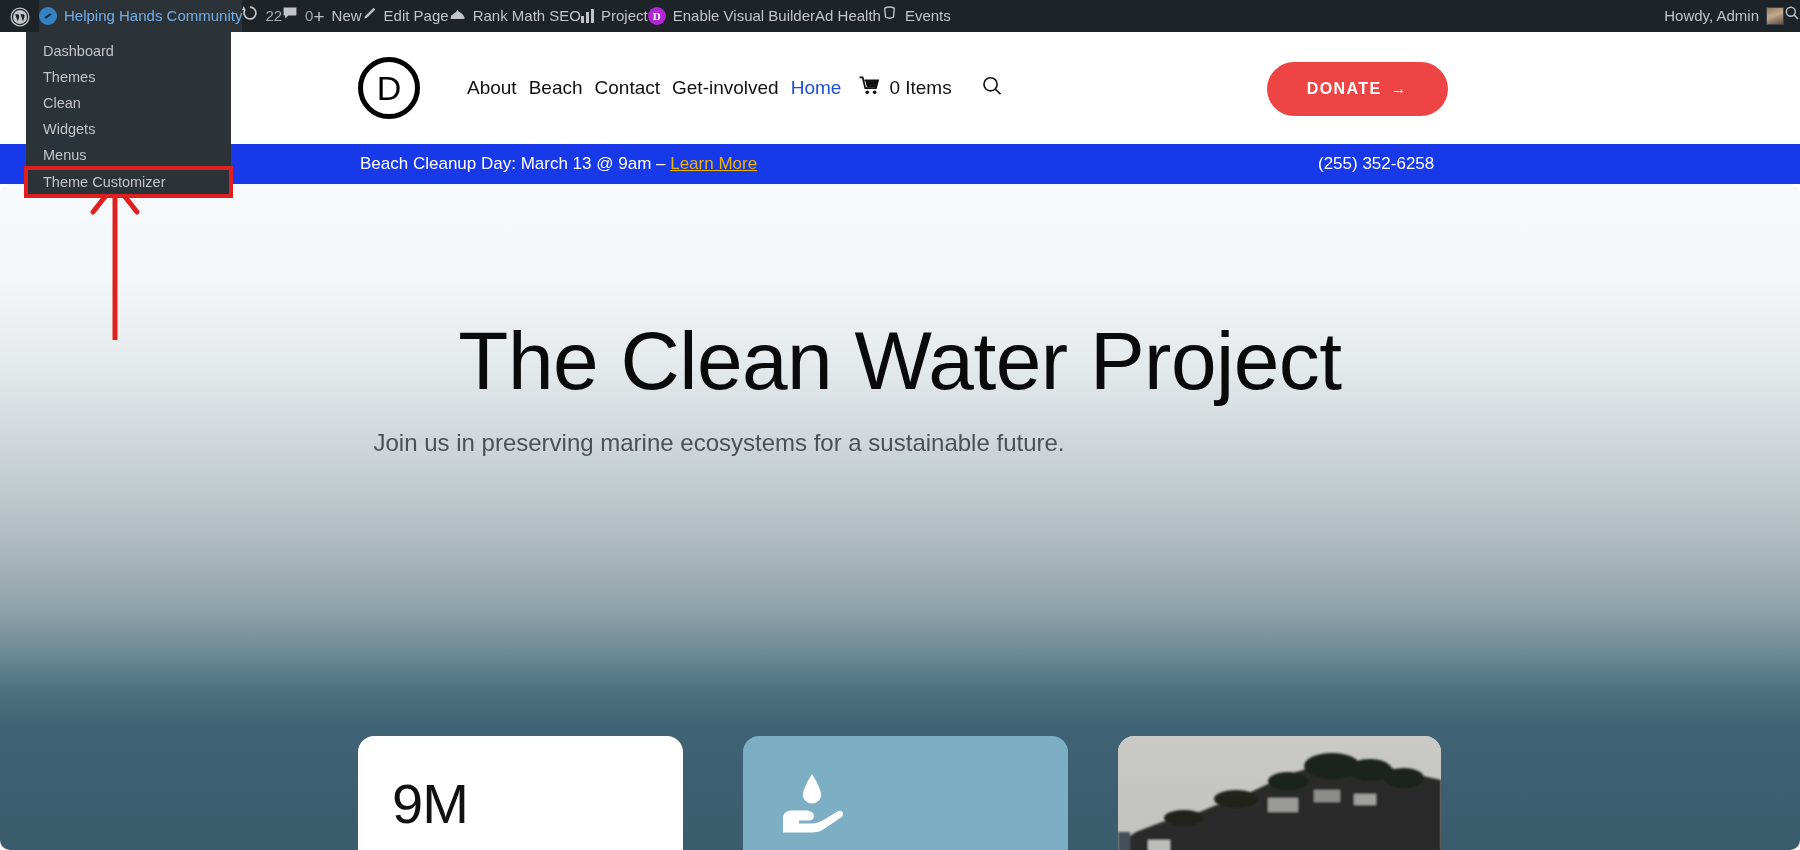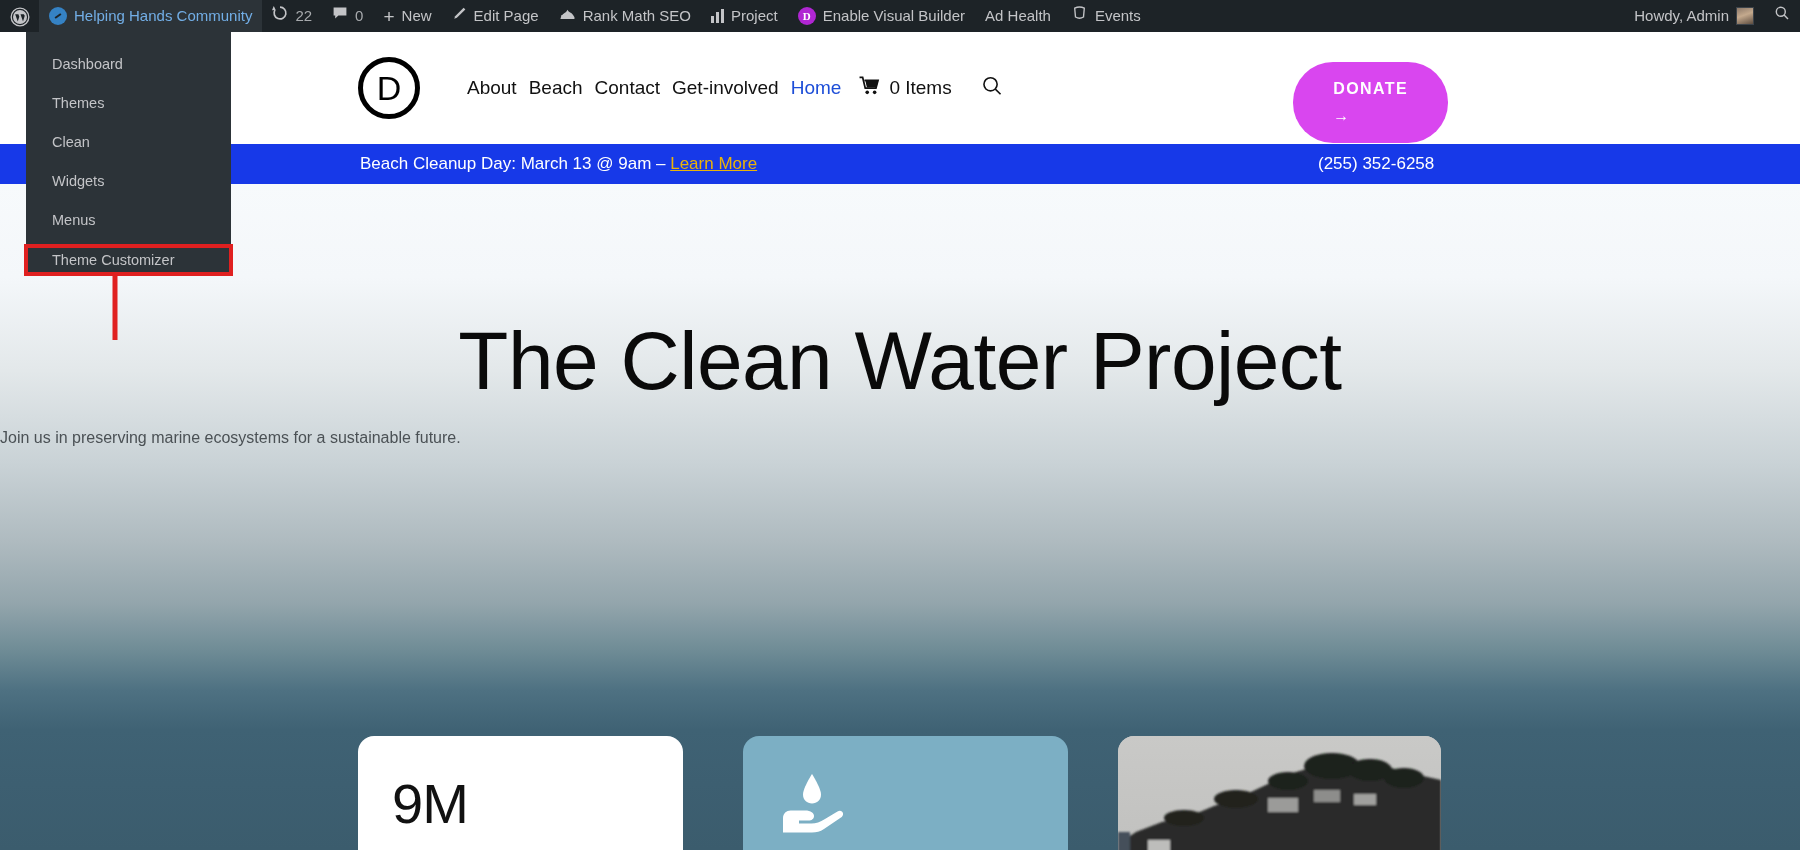--- a/index.html
+++ b/index.html
@@ -16,21 +16,21 @@
     position: absolute; top: 0; left: 0;
     width: 1800px; height: 32px;
     background: #1d2327;
     display: flex; align-items: center;
     z-index: 80;
     font-size: 15px;
     color: #c3c4c7;
   }
   .ab-item {
     display: flex; align-items: center; gap: 7px;
-    height: 32px; padding: 0 10px;
+    height: 32px; padding: 0 0;
     color: #c3c4c7; white-space: nowrap;
     font-size: 15px; line-height: 32px;
   }
   .ab-item.wplogo { padding: 0 9px 0 10px; }
   .ab-site { background: #2c3338; color: #72aee6; }
   .ab-site .ab-label { color: #72aee6; }
   #adminbar .ab-spacer { flex: 1; }
   .ab-count { color: #a7aaad; }
 
   .wp-glyph { width: 20px; height: 20px; display: inline-block; }
@@ -63,25 +63,24 @@
   
   #wp-dropdown {
     position: absolute; left: 26px; top: 32px;
     width: 205px;
     background: #2c3338;
     z-index: 90;
     padding: 6px 0 0 0;
   }
   .dd-item {
     height: 26px; line-height: 26px;
-    padding-left: 26px;
+    padding-left: 17px;
     font-size: 14.5px;
     color: #c3c4c7;
     white-space: nowrap;
-    margin-top: 13px;
   }
   .dd-item.highlighted {
     outline: 4px solid #e02020;
     outline-offset: -2px;
     position: relative;
     height: 28px; line-height: 28px;
     background: #2c3338;
   }
 
   
@@ -115,28 +114,27 @@
   #mainnav .nav-link { color:#111; white-space: nowrap; }
   #mainnav .nav-link.active { color:#1d4ed8; }
   .cart-group { display:flex; align-items:center; gap:9px; margin-left: 6px;}
   .cart-ico { font-size: 19px; color:#111; }
   .mag-ico {
     margin-left: 20px;
     font-size: 22px; color:#111; transform: rotate(-55deg); display:inline-block;
   }
   #donate-btn {
     position: absolute; right: 352px; top: 30px;
-    background: #d946ef;
+    background: #ef4444;
     color: #fff;
     border-radius: 40px;
     padding: 18px 40px;
     font-size: 16px; font-weight: bold; letter-spacing: 1.4px;
     display:flex; align-items:flex-start; gap: 9px;
     white-space: nowrap;
-    flex-direction: column;
   }
 
   
   #announce {
     position: absolute; top: 144px; left: 0;
     width: 1800px; height: 40px;
     background: #1739e8;
     color: #fff;
     z-index: 35;
     display: flex; align-items: center;
@@ -161,31 +159,33 @@
         #e3e8ea 28%,
         #c9d2d6 42%,
         #aebabf 54%,
         #93a5ac 63%,
         #6f8c96 70%,
         #4e7182 76%,
         #3f6274 82%,
         #3d5f71 90%,
         #3b5c6d 100%);
     z-index: 10;
+    border-radius: 10px;
   }
   #hero-title {
     position: absolute; top: 130px; left: 0; width: 1800px;
     text-align: center;
     font-size: 82px; font-weight: 400; color: #0a0a0a;
     letter-spacing: -0.5px;
     font-family: "Liberation Sans", sans-serif;
   }
   #hero-sub {
     position: absolute; top: 245px; left: 0; width: 1438px;
-    font-size: 16px; color: #4b5155;
+    text-align:center;
+    font-size: 24px; color: #4b5155;
   }
 
   
   .card {
     position: absolute;
     top: 552px;
     width: 325px; height: 300px;
     border-radius: 16px;
     overflow: hidden;
     z-index: 20;

